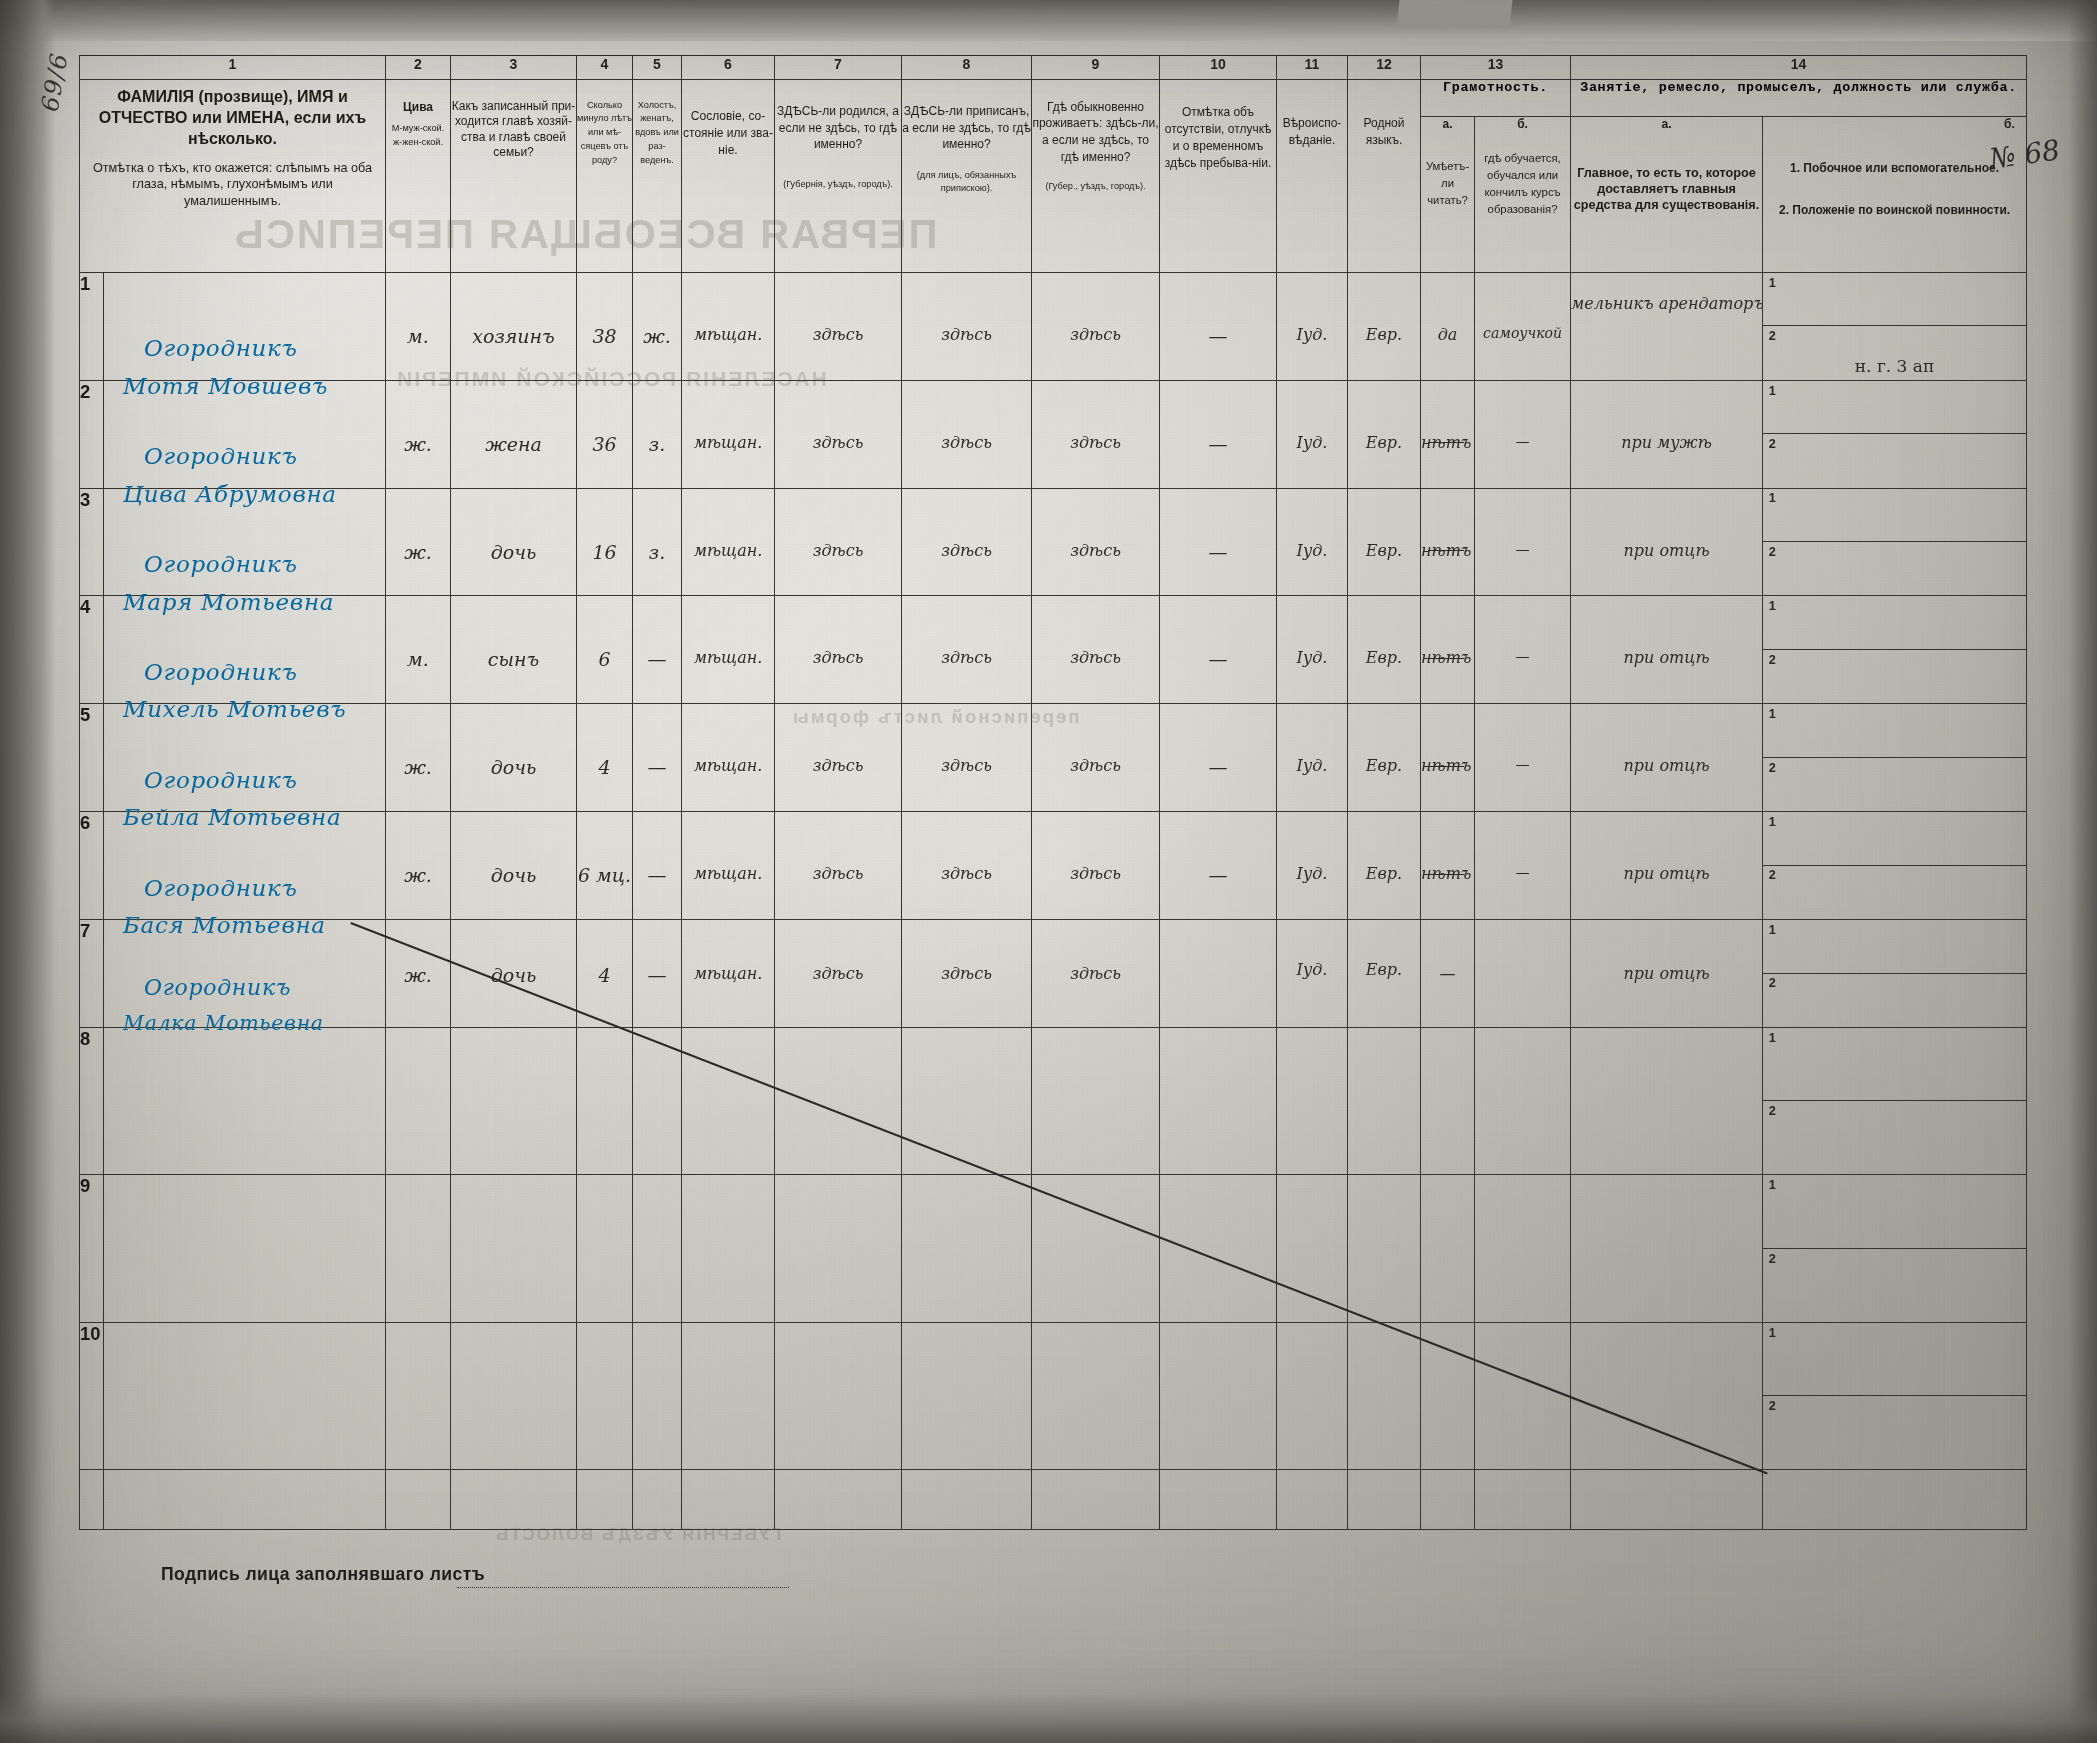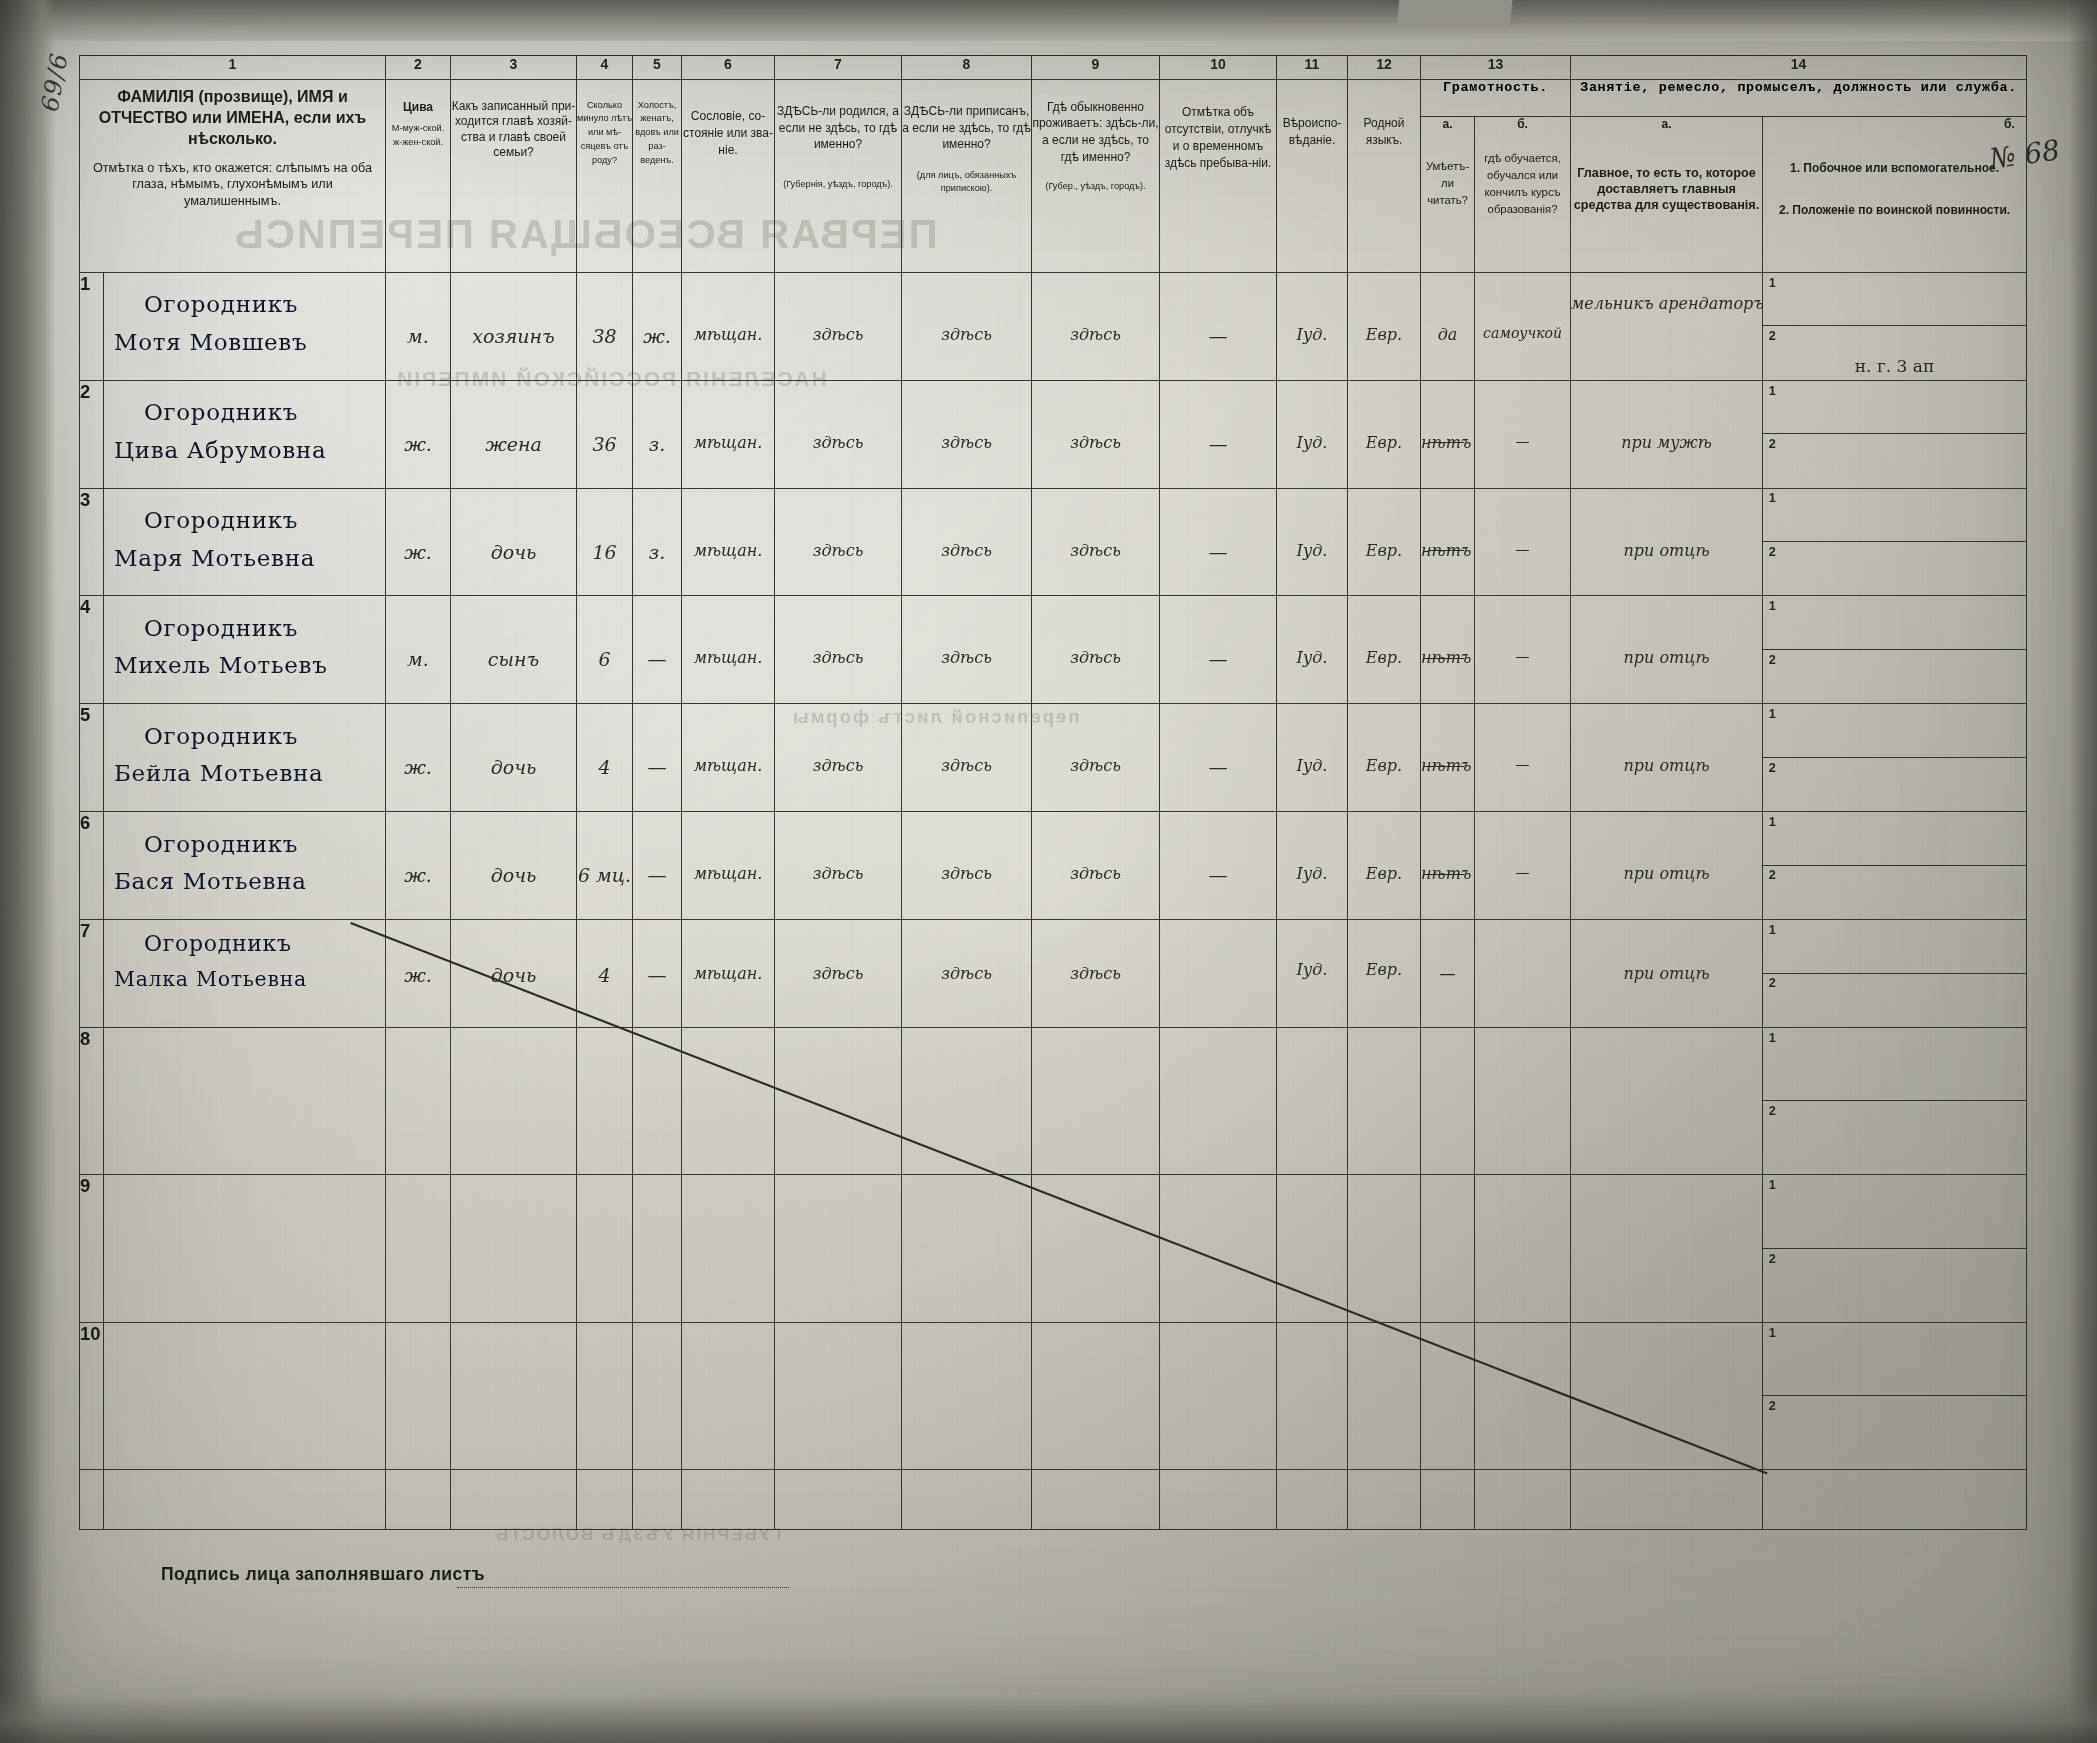--- a/index.html
+++ b/index.html
@@ -191,33 +191,35 @@
     font-weight: bold;
     color: #1c1b17;
     padding: 4.2px 0 0 7px;
     width: 24px;
   }
   td.namecell {
     padding: 0;
   }
   .name-hand {
     font-family: "DejaVu Serif", serif;
+    font-style: italic;
     font-size: 23px;
-    color: #0f172a;
+    color: #0369a1;
     white-space: nowrap;
+    margin-top: 44px;
   }
   .name-line1 {
     position: absolute;
     left: 40px;
     top: 18.4px;
     letter-spacing: 0.7px;
   }
   .name-line2 {
     position: absolute;
-    left: 10px;
+    left: 19px;
     top: 56px;
     letter-spacing: 0.7px;
   }
   .cell-hand {
     position: absolute;
     left: 0; right: 0;
     top: 52px;
     text-align: center;
     font-family: "DejaVu Serif", serif;
     font-style: italic;

